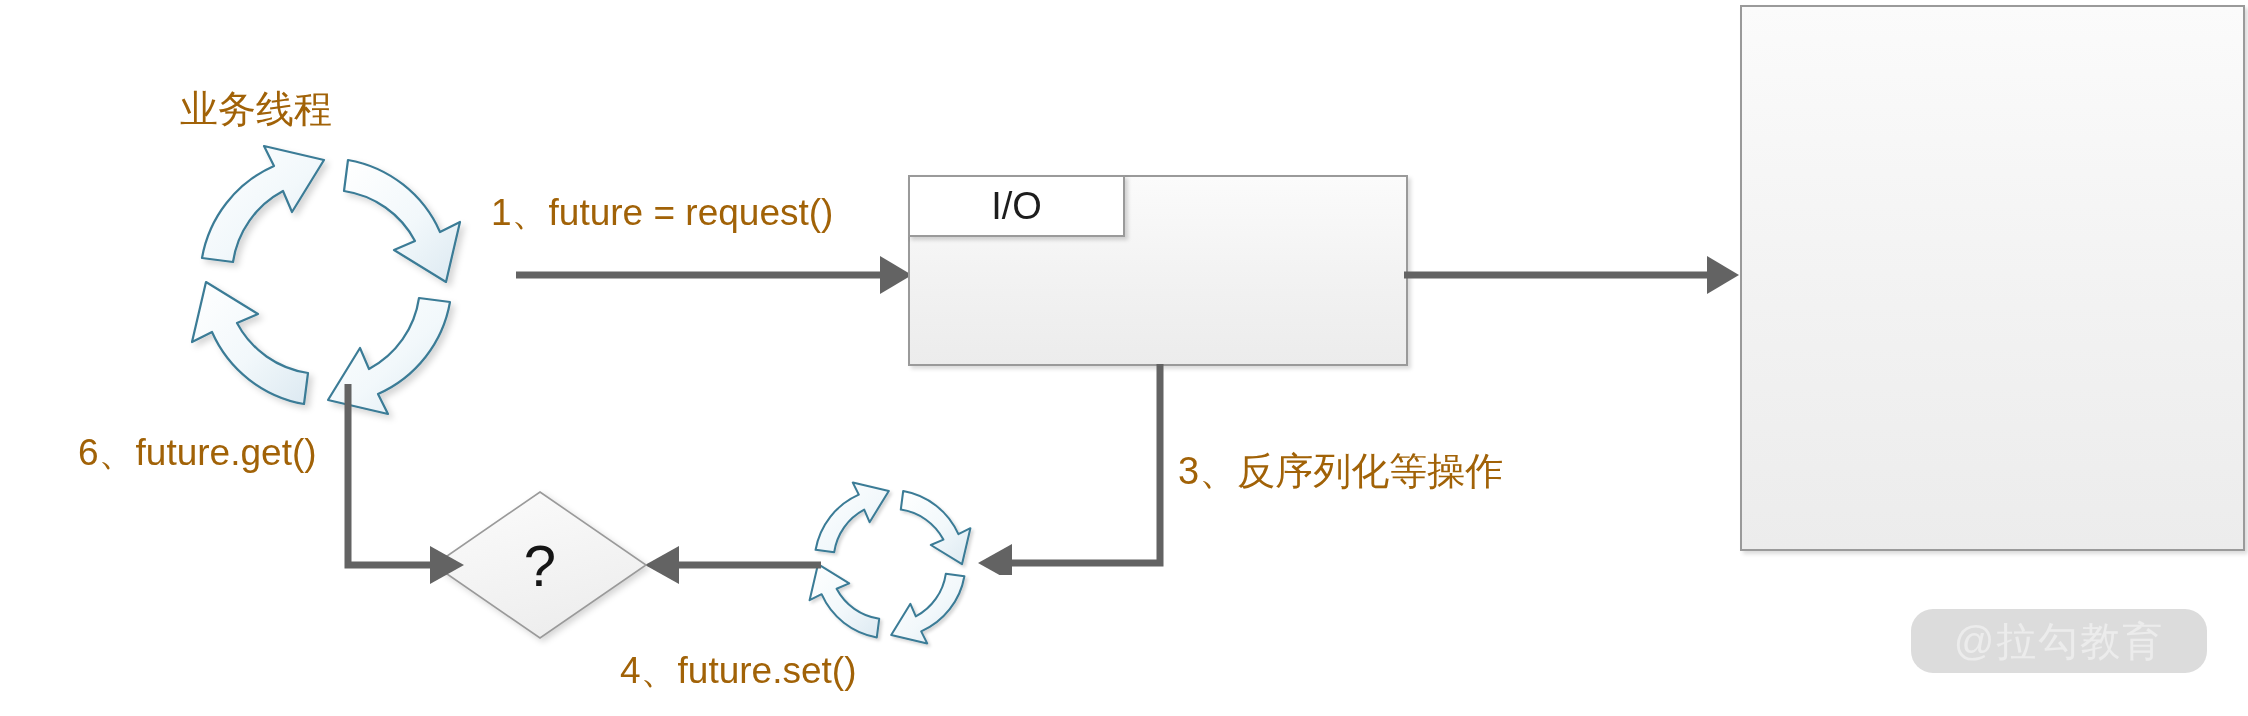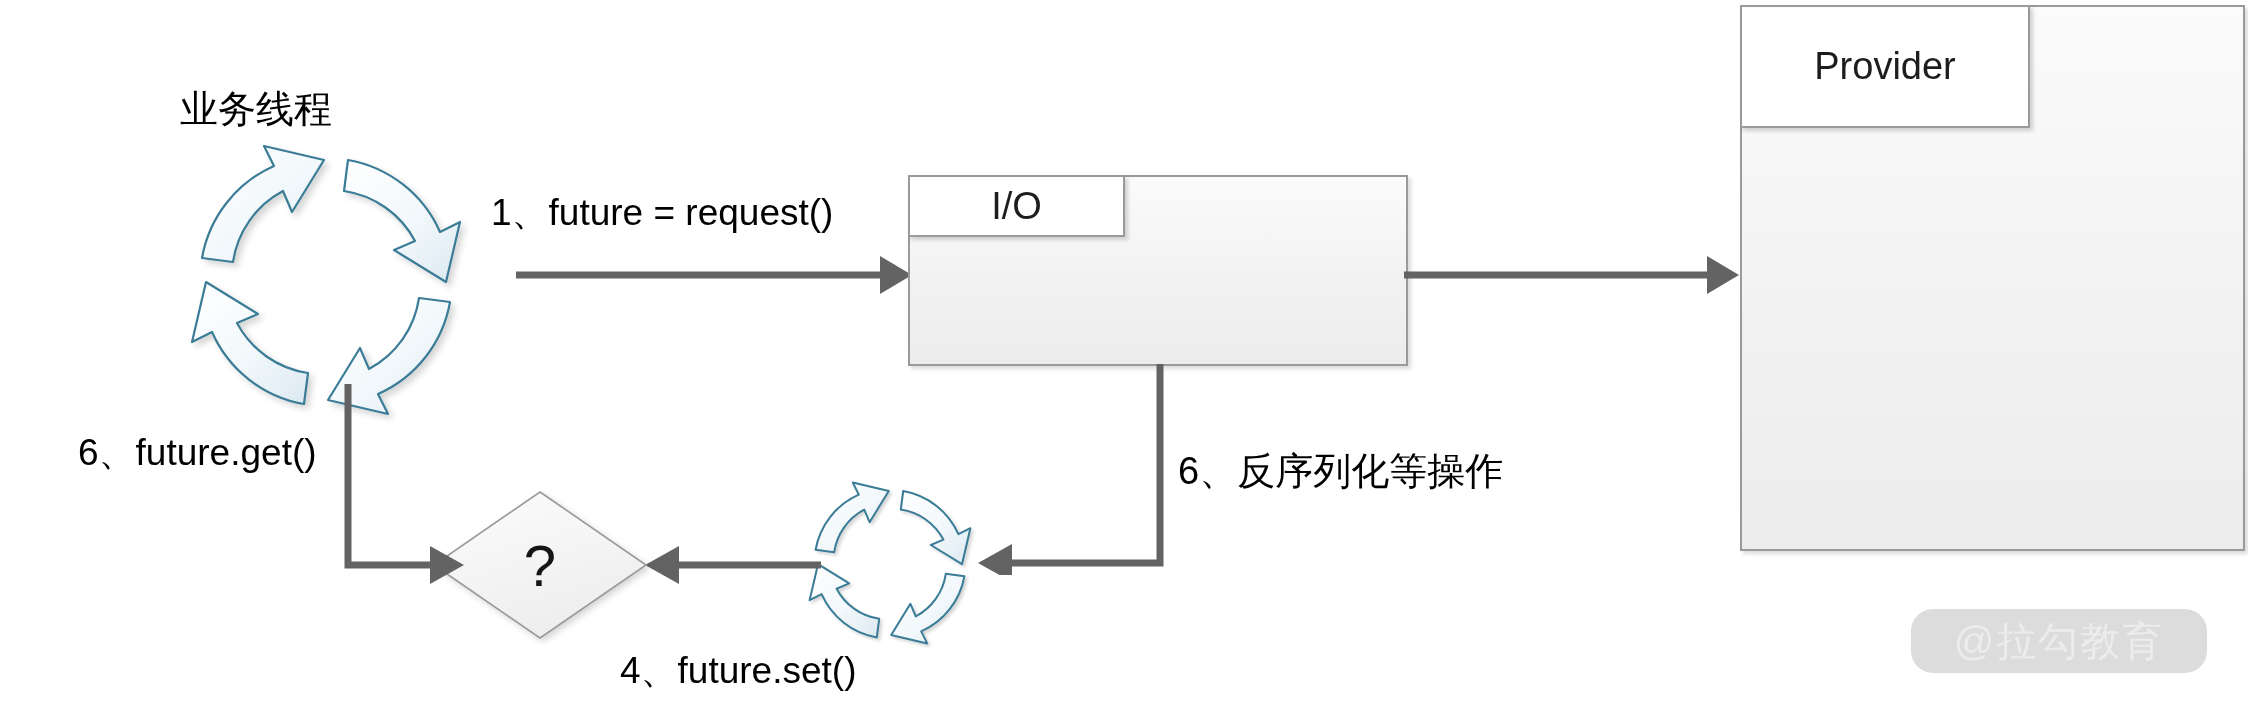--- a/index.html
+++ b/index.html
@@ -14,21 +14,21 @@
     position: relative;
     width: 2248px;
     height: 716px;
     background: #ffffff;
     overflow: hidden;
   }
   .abs { position: absolute; }
 
   
   .label {
-    color: #000000;
+    color: #a16207;
     font-size: 37px;
     line-height: 1.15;
     white-space: nowrap;
     font-family: "Liberation Sans", "DejaVu Sans", sans-serif;
   }
   .label-cn { font-size: 38px; }
 
   
   .ppt-box {
     box-sizing: border-box;
@@ -126,25 +126,22 @@
   <div class="abs ppt-tab" style="left:908px; top:175px; width:217px; height:62px;">
     <span class="tab-text">I/O</span>
   </div>
 
   <svg class="abs" style="left:1404px; top:250px;" width="335" height="50" viewBox="0 0 335 50">
     <line class="conn" x1="0" y1="25" x2="303" y2="25"></line>
     <polygon class="conn-head" points="303,6 335,25 303,44"></polygon>
   </svg>
 
   <div class="abs ppt-box" style="left:1740px; top:5px; width:505px; height:546px;"></div>
-  <div class="abs ppt-tab" style="left:1740px; top:5px; width:290px; height:123px;">
-    <span class="tab-text">Provider</span>
-  </div>
 
-  <div class="abs label label-cn" style="left:1178px; top:450px;">6、反序列化等操作</div>
+  <div class="abs label label-cn" style="left:1178px; top:450px;">3、反序列化等操作</div>
 
   <svg class="abs" style="left:966px; top:360px;" width="230" height="215" viewBox="0 0 230 215">
     <polyline class="conn" points="194,4 194,203 46,203"></polyline>
     <polygon class="conn-head" points="46,184 12,203 46,222"></polygon>
   </svg>
 
   <svg class="abs" style="left:800px; top:473px;" width="180" height="180" viewBox="0 0 300 300">
     <g filter="url(#cycsh)" fill="url(#cyc)" stroke="#3b7b96" stroke-width="3.4" stroke-linejoin="round">
       <path d="M 26,128 A 124,124 0 0 1 98,36 L 88,16 L 148,30 L 116,82 L 107,61
                A 96,96 0 0 0 57,132 Z"></path>

